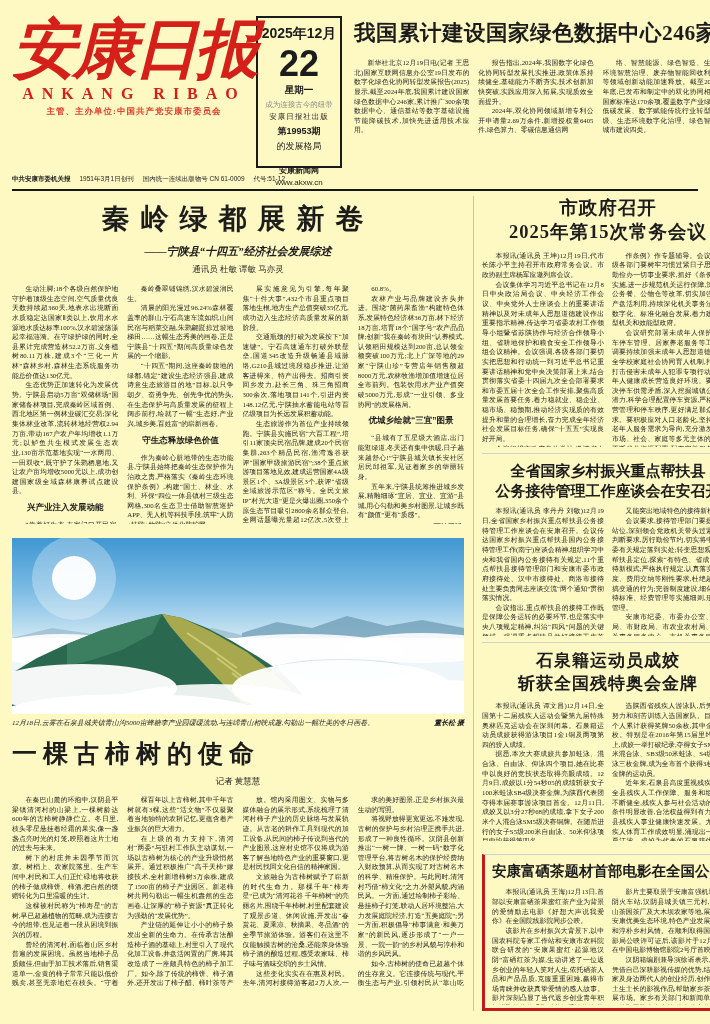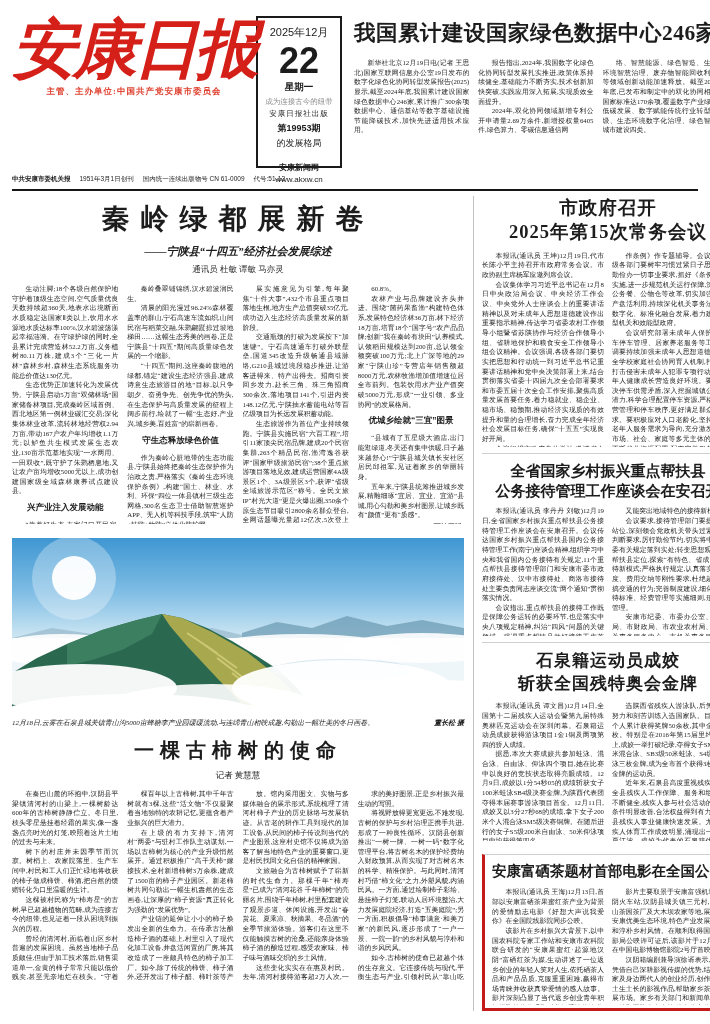--- a/index.html
+++ b/index.html
@@ -1,33 +1,33 @@
 <!DOCTYPE html>
 <html><head>
 <meta charset="utf-8">
 <style>
   * { margin:0; padding:0; box-sizing:border-box; }
   html,body { width:710px; height:1024px; overflow:hidden; background:#9a9a9a; }
-  .page { width:710px; height:1024px; background:#ffffff; padding:8px 12px 0; overflow:hidden;
+  .page { width:710px; height:1024px; background:#fef9c3; padding:8px 12px 0; overflow:hidden;
           font-family:"Liberation Serif", serif; color:#1c1c1c; position:relative; }
 
   
   .mast-row { display:flex; align-items:flex-start; height:178px; }
   .mast-left { width:262px; position:relative; height:100%; }
   .mast-title { font-size:64px; line-height:1.05; font-weight:bold; font-style:italic;
                 color:#d42018; letter-spacing:-3px; margin-top:8px; white-space:nowrap; }
   .mast-pinyin { color:#d42018; font-weight:bold; font-size:16px; letter-spacing:8px; text-align:center; margin-top:2px; }
   .mast-org { color:#e04433; font-size:8.5px; font-weight:bold; letter-spacing:1px; text-align:center; margin-top:3px; }
   .mast-info { position:absolute; bottom:2px; left:0; display:flex; gap:9px; white-space:nowrap;
                font-family:"Liberation Sans",sans-serif; font-size:6.5px; color:#222; }
   .mast-info .b { font-weight:bold; }
 
   .date-box { width:86px; border:2px solid #1a1a1a; padding:7px 3px 5px; text-align:center; height:152px;
               font-family:"Liberation Sans",sans-serif; display:flex; flex-direction:column; gap:2.5px; margin-top:8px; flex-shrink:0; }
-  .db-ym{font-size:11px;font-weight:normal;} .db-day{font-size:36px;font-weight:bold;line-height:1;}
+  .db-ym{font-size:14px;font-weight:bold;} .db-day{font-size:36px;font-weight:bold;line-height:1;}
   .db-week{font-size:9.5px;font-weight:bold;} .db-lunar{font-size:7.5px;color:#8a8a8a;}
   .db-pub{font-size:7.5px;letter-spacing:1px;} .db-issue{font-size:9px;font-weight:bold;}
   .db-pages{font-size:9px;} .db-site{font-size:8px;font-weight:bold;margin-top:9px;} .db-url{font-size:8px;}
 
   .top-art { flex:1; padding:10px 0 0 12px; }
   .top-headline { font-size:21.5px; font-weight:bold; text-align:center; letter-spacing:0.5px; white-space:nowrap; }
   .top-cols { display:flex; gap:9px; margin-top:11px; }
   .top-col { flex:1; height:106px; overflow:hidden; }
 
   .body p { font-size:6.8px; line-height:1.42; text-align:justify; text-indent:2em; color:#242424; }
@@ -59,21 +59,21 @@
 
   .photo { margin-top:14px; }
   .photo-art { position:relative; height:176px; overflow:hidden;
                background:linear-gradient(180deg,#3f97d2 0%,#7dbce4 30%,#c9e4f2 55%,#eef6fa 75%); }
   .photo-art svg { position:absolute; inset:0; width:100%; height:100%; }
   .photo-caption { display:flex; justify-content:space-between; align-items:flex-start; gap:10px;
                    font-size:7px; font-style:italic; margin-top:4px; color:#222; }
   .photo-credit { font-weight:bold; white-space:nowrap; }
 
   .persimmon { margin-top:9px; }
-  .p-headline { text-align:center; font-size:20px; font-weight:bold; letter-spacing:6px; }
+  .p-headline { font-size:25px; font-weight:bold; letter-spacing:6px; }
   .p-byline { text-align:center; font-size:8.5px; margin:6px 0 7px; }
   .p-cols { display:flex; gap:9px; }
   .p-col { flex:1; height:192px; overflow:hidden; }
 
   .r-art { padding-bottom:6px; }
   .r-art + .r-art { border-top:1px solid #d0d0d0; padding-top:7px; }
   .r-headline { text-align:center; font-weight:bold; line-height:1.32; }
   .r-h0 { font-size:18.5px; letter-spacing:1px; }
   .r-h1 { font-size:15px; font-family:"Liberation Sans",sans-serif; }
   .r-h2 { font-size:17px; letter-spacing:1px; }
@@ -87,20 +87,21 @@
   .red-box { border:3px solid #c41a1a; padding:7px 7px 3px; margin-top:7px; }
 </style>
 </head>
 <body>
 
 <div class="page">
 
   <div class="mast-row">
     <div class="mast-left">
       <div class="mast-title">安康日报</div>
+      <div class="mast-pinyin">ANKANG RIBAO</div>
       <div class="mast-org">主管、主办单位:中国共产党安康市委员会</div>
       <div class="mast-info">
         <span class="b">中共安康市委机关报</span>
         <span>1951年3月1日创刊</span>
         <span>国内统一连续出版物号 CN 61-0009</span>
         <span>代号:51-12</span>
       </div>
     </div>
     <div class="date-box">
       <div class="db-ym">2025年12月</div>

